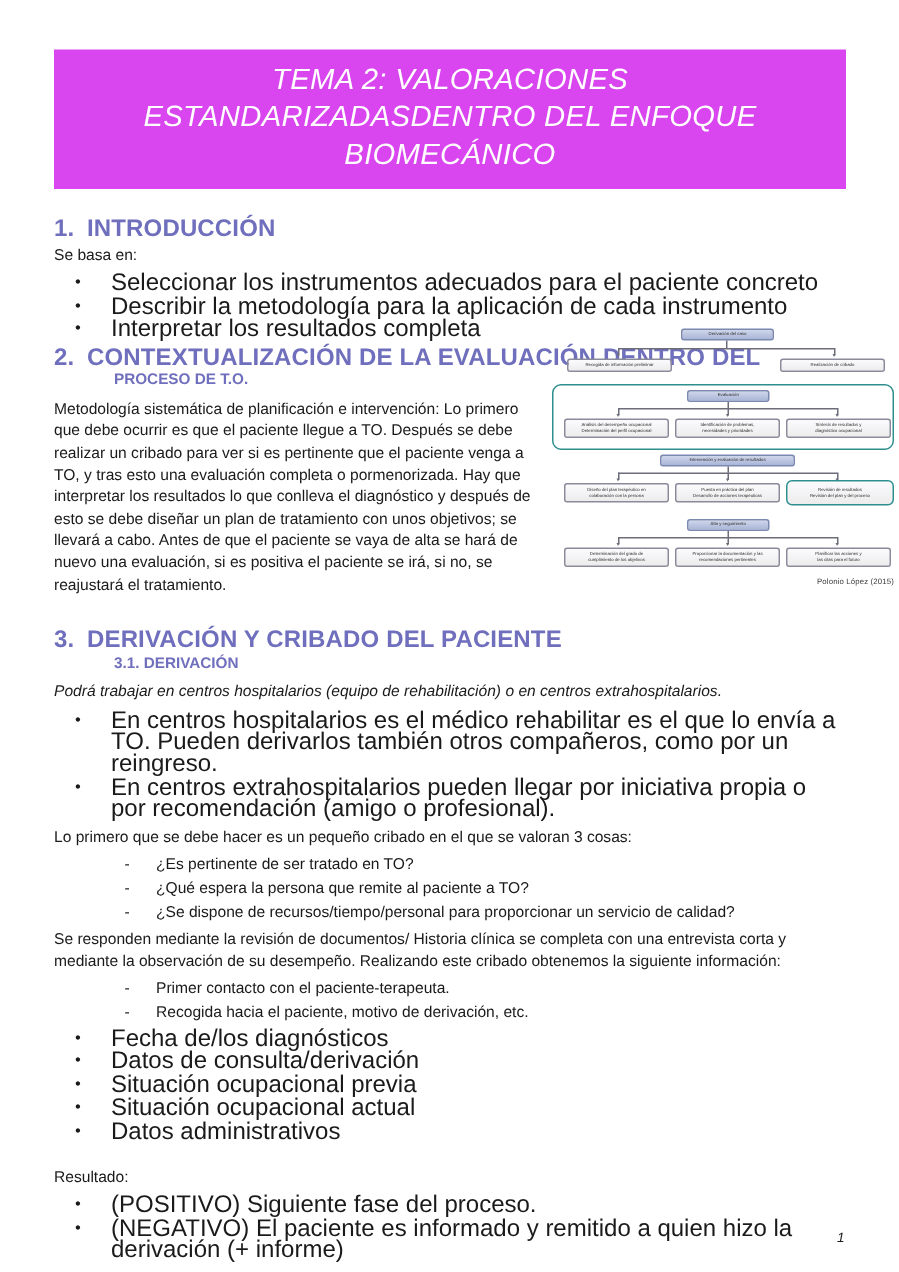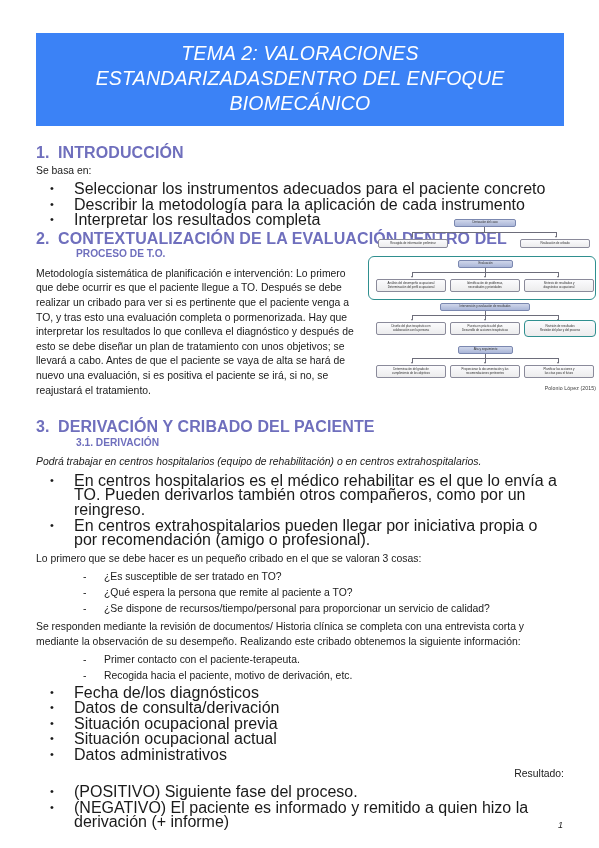--- a/index.html
+++ b/index.html
@@ -25,21 +25,21 @@
   }
 
   
   .title-banner {
     position: absolute;
     left: 36px;
     top: 33px;
     width: 528px;
     padding: 8px 10px 10px 10px;
     box-sizing: border-box;
-    background: #3b82f6;
+    background: #d946ef;
     color: #ffffff;
     font-style: italic;
     font-size: 19.5px;
     line-height: 25px;
     text-align: center;
     letter-spacing: 0.2px;
   }
 
   
   .content {
@@ -243,39 +243,39 @@
     </div>
     <div class="h-sub">3.1. DERIVACIÓN</div>
     <p class="body" style="margin-top:6px;font-style:italic;">Podrá trabajar en centros hospitalarios (equipo de rehabilitación) o en centros extrahospitalarios.</p>
     <ul class="bul">
       <li>En centros hospitalarios es el médico rehabilitar es el que lo envía a TO. Pueden derivarlos también otros compañeros, como por un reingreso.</li>
       <li>En centros extrahospitalarios pueden llegar por iniciativa propia o por recomendación (amigo o profesional).</li>
     </ul>
 
     <p class="body" style="margin-top:4px;">Lo primero que se debe hacer es un pequeño cribado en el que se valoran 3 cosas:</p>
     <ul class="dash">
-      <li>¿Es susceptible de ser tratado en TO?</li>
+      <li>¿Es pertinente de ser tratado en TO?</li>
       <li>¿Qué espera la persona que remite al paciente a TO?</li>
       <li>¿Se dispone de recursos/tiempo/personal para proporcionar un servicio de calidad?</li>
     </ul>
     <p class="body">Se responden mediante la revisión de documentos/ Historia clínica se completa con una entrevista corta y mediante la observación de su desempeño. Realizando este cribado obtenemos la siguiente información:</p>
 
     <ul class="dash indent2">
       <li>Primer contacto con el paciente-terapeuta.</li>
       <li>Recogida hacia el paciente, motivo de derivación, etc.</li>
     </ul>
     <ul class="bul">
       <li>Fecha de/los diagnósticos</li>
       <li>Datos de consulta/derivación</li>
       <li>Situación ocupacional previa</li>
       <li>Situación ocupacional actual</li>
       <li>Datos administrativos</li>
     </ul>
 
-    <p class="body" style="margin-top:4px;text-align:right;">Resultado:</p>
+    <p class="body" style="margin-top:16px;">Resultado:</p>
     <ul class="bul">
       <li>(POSITIVO) Siguiente fase del proceso.</li>
       <li>(NEGATIVO) El paciente es informado y remitido a quien hizo la derivación (+ informe)</li>
     </ul>
   </div>
 
   <div class="flow">
 
     <div class="region" style="left:-6px; top:37px; width:228px; height:44px;"></div>
 

